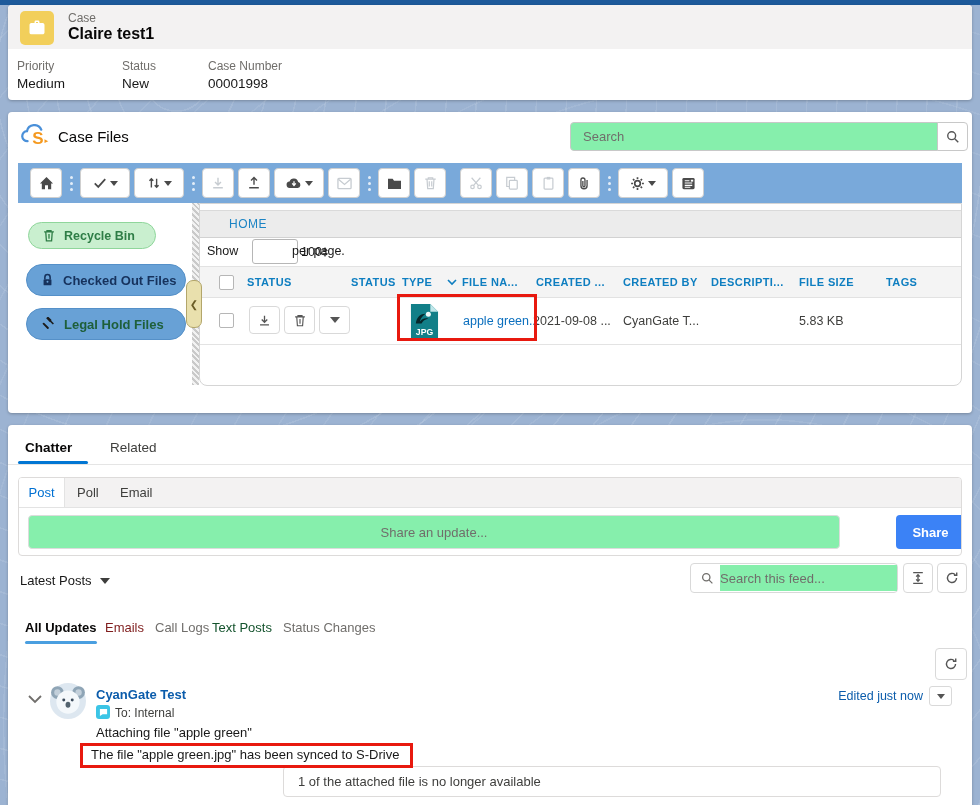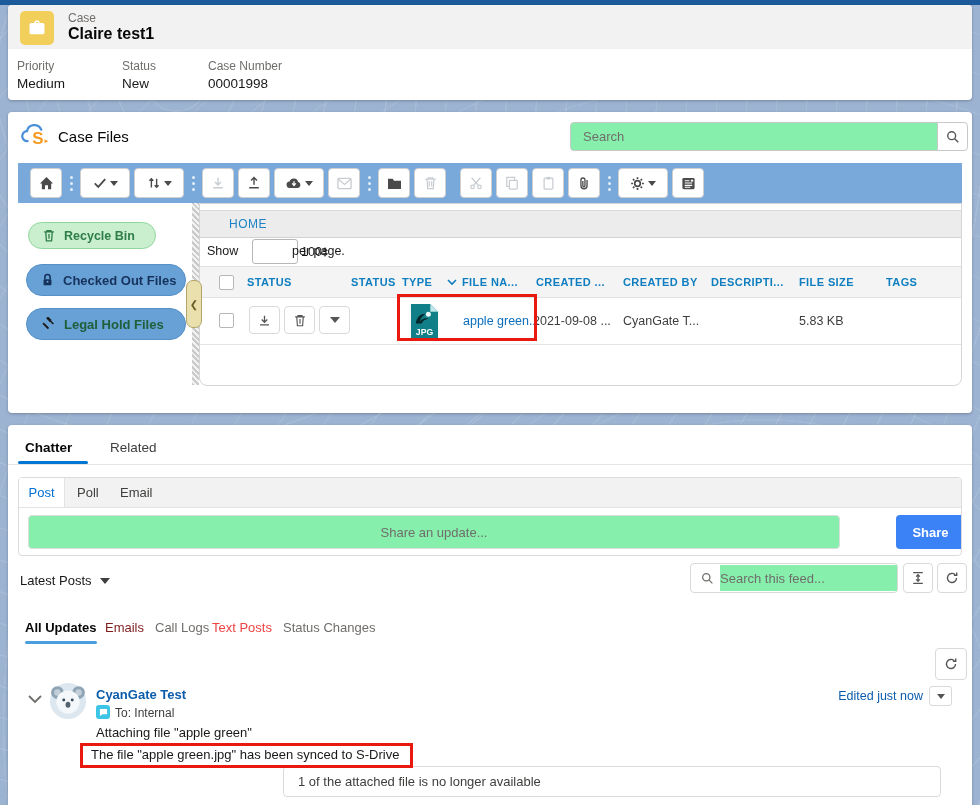--- a/index.html
+++ b/index.html
@@ -383,21 +383,21 @@
           <svg width="14" height="14" viewBox="0 0 16 16" fill="none" stroke="#555" stroke-width="1.6">
             <path d="M13.2 8A5.2 5.2 0 1 1 11.6 4.2"></path>
             <path d="M13.4 1.6v3.2h-3.2"></path>
           </svg>
         </span>
     </div>
 
     <span class="abs" style="left:17px;top:195px;font-size:13px;font-weight:bold;color:#080707;">All Updates</span>
     <span class="abs" style="left:97px;top:195px;font-size:13px;color:#7f1d1d;">Emails</span>
     <span class="abs" style="left:147px;top:195px;font-size:13px;color:#706e6b;">Call Logs</span>
-    <span class="abs" style="left:204px;top:195px;font-size:13px;color:#ef4444;">Text Posts</span>
+    <span class="abs" style="left:204px;top:195px;font-size:13px;color:#14532d;">Text Posts</span>
     <span class="abs" style="left:275px;top:195px;font-size:13px;color:#706e6b;text-align:center;">Status Changes</span>
     <div class="abs" style="left:17px;top:216px;width:72px;height:3px;background:#4a9fe0;border-radius:2px;"></div>
 
     <div class="abs sqbtn" style="left:927px;top:223px;width:32px;height:32px;">
       <span>
           <svg width="14" height="14" viewBox="0 0 16 16" fill="none" stroke="#555" stroke-width="1.6">
             <path d="M13.2 8A5.2 5.2 0 1 1 11.6 4.2"></path>
             <path d="M13.4 1.6v3.2h-3.2"></path>
           </svg>
         </span>

